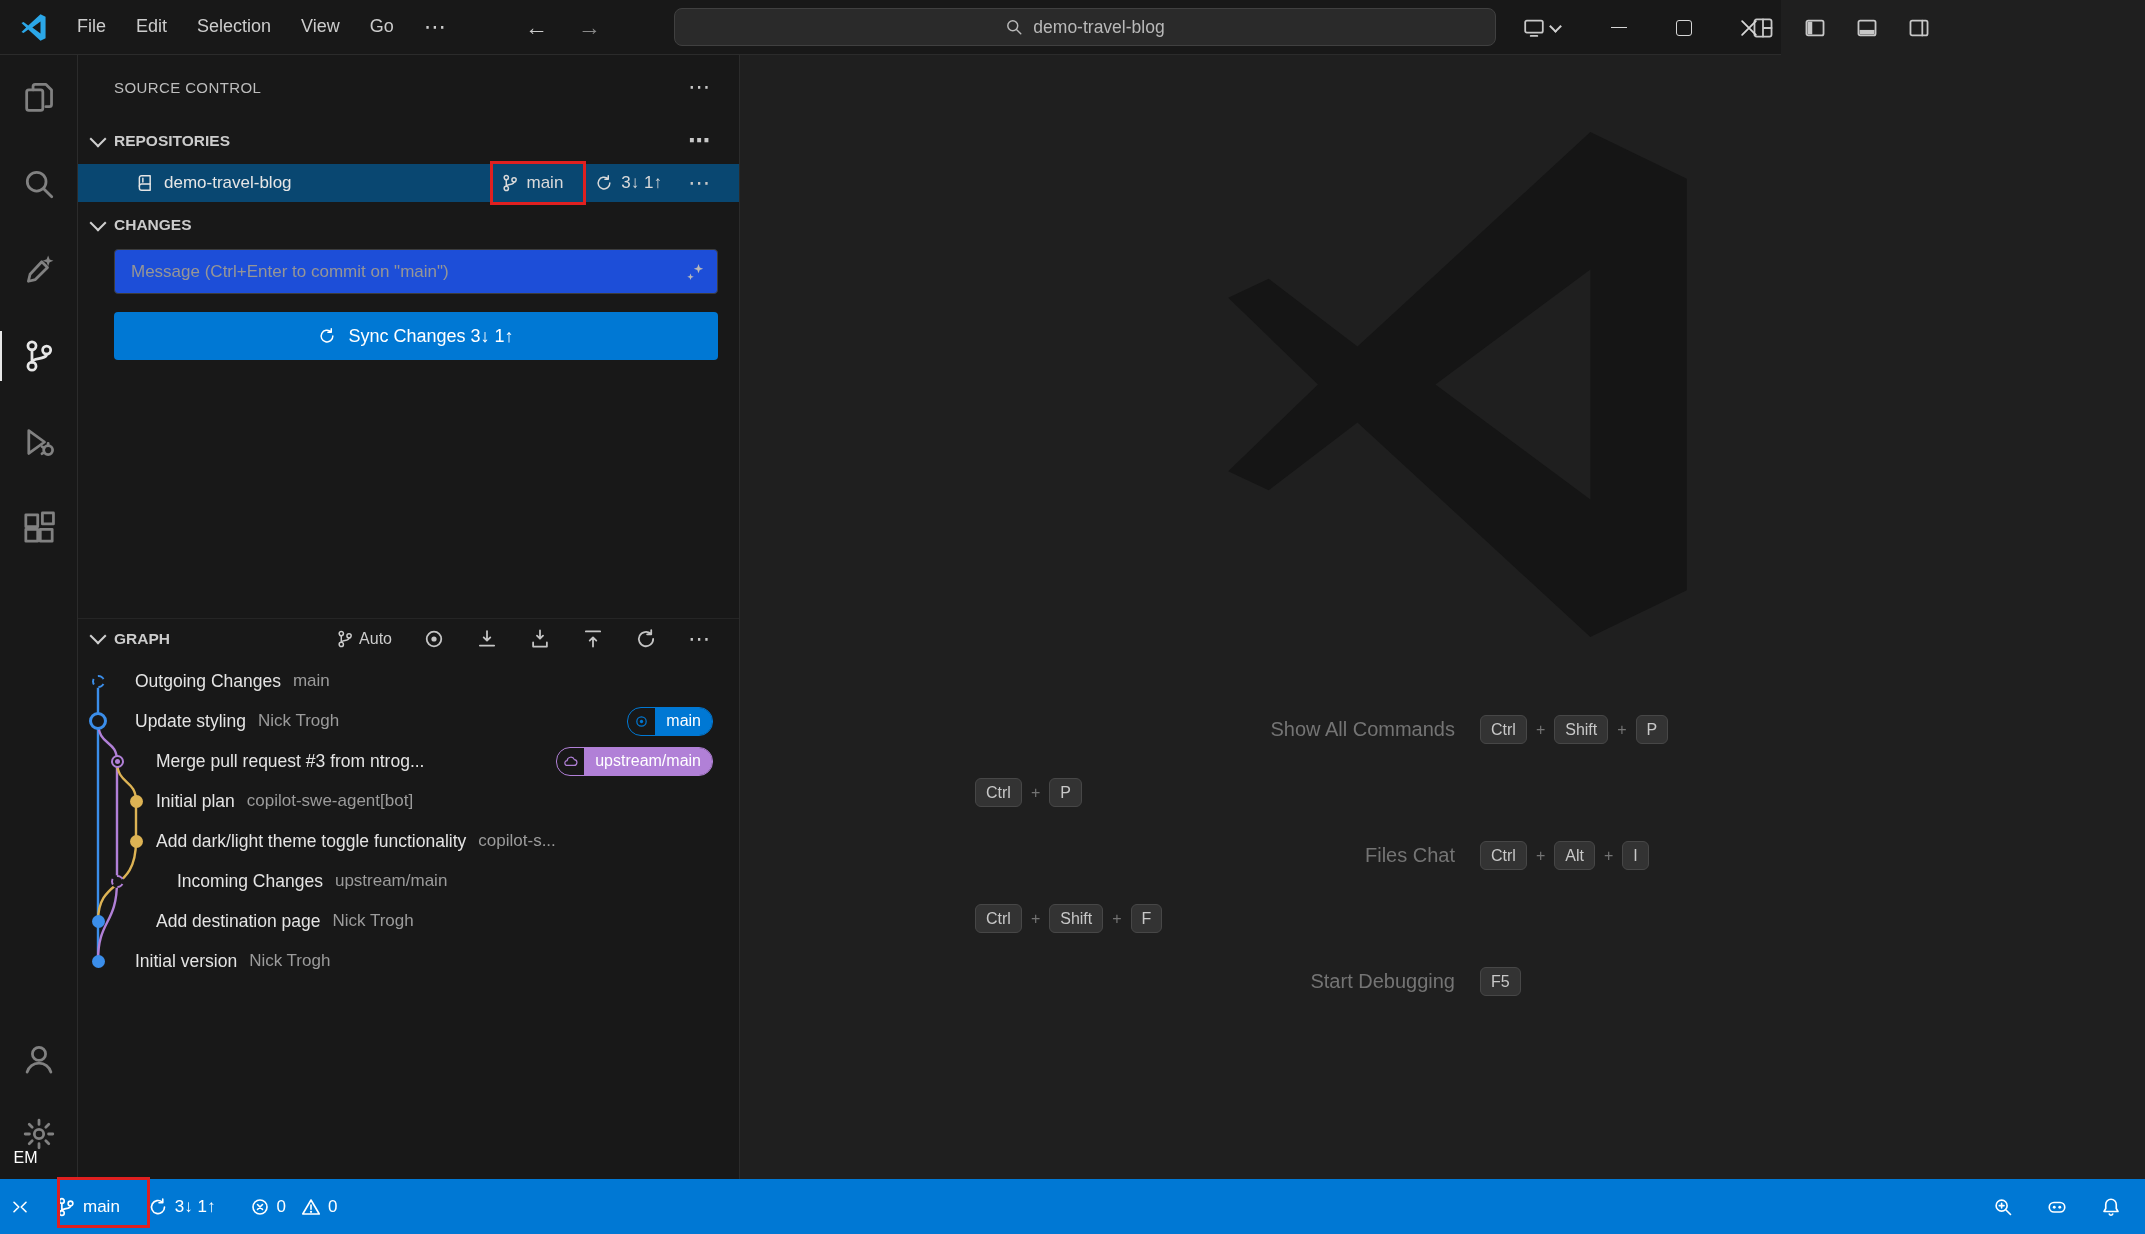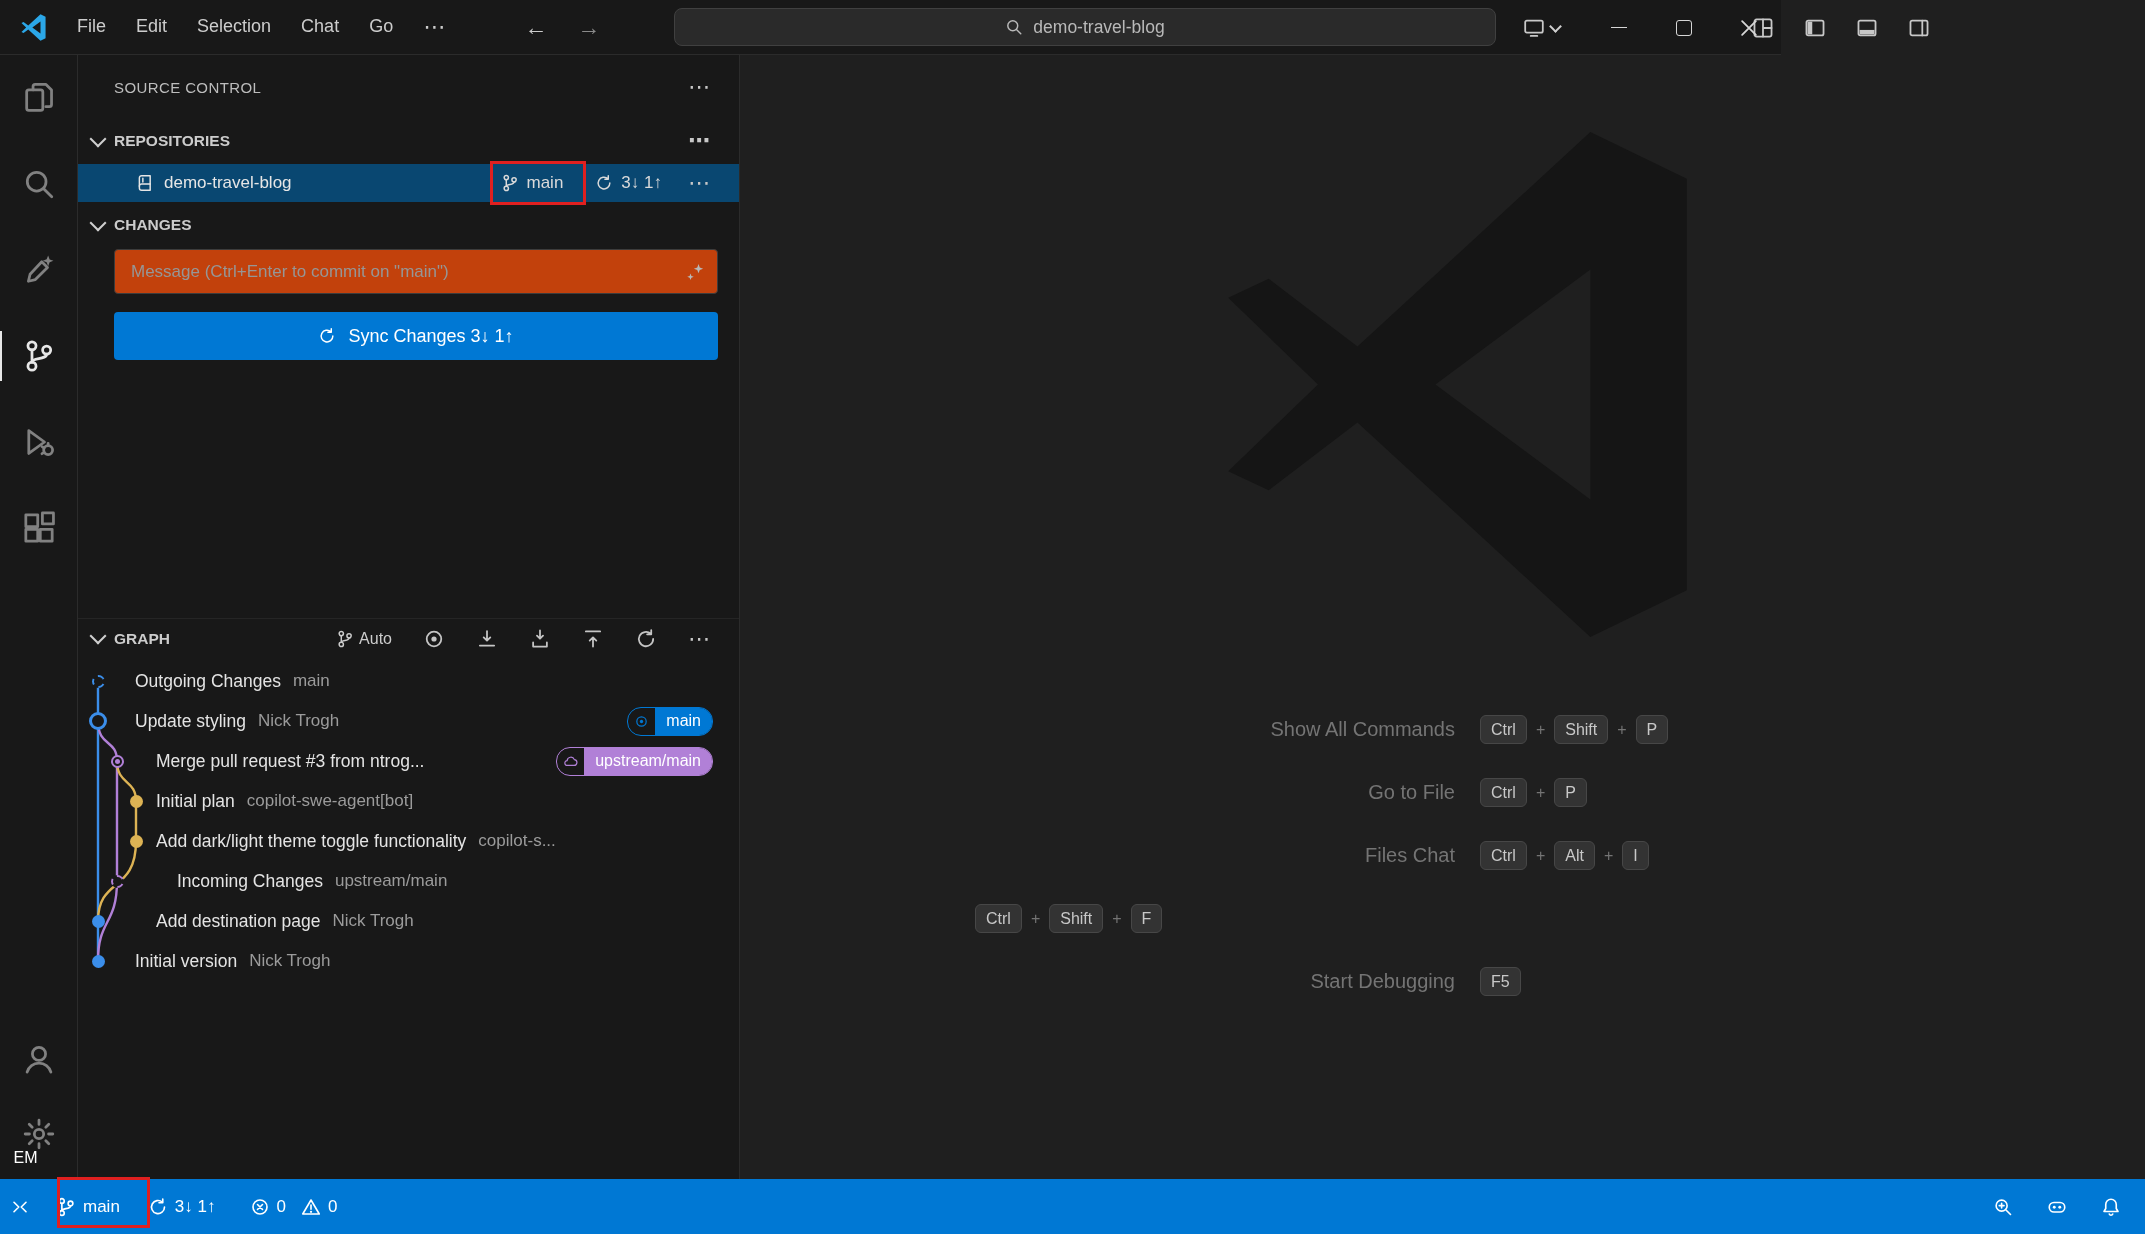--- a/index.html
+++ b/index.html
@@ -50,21 +50,21 @@
   .sc-title{position:absolute;left:0;right:0;top:10px;height:44px;display:flex;align-items:center;
             padding:0 28px 0 36px;font-size:15px;color:#bdbdbd;letter-spacing:.4px;box-sizing:border-box}
   .sec-head{position:absolute;left:0;right:0;height:40px;display:flex;align-items:center;gap:10px;
             padding:0 28px 0 14px;font-size:15.5px;font-weight:700;color:#cccccc;box-sizing:border-box}
   .spacer{flex:1}
   .repo-row{position:absolute;left:0;right:0;top:109px;height:38px;background:var(--selection_bg,#094771);
             display:flex;align-items:center;gap:10px;padding:0 28px 0 58px;font-size:17px;color:#e6e6e6;box-sizing:border-box}
   .repo-branch{display:flex;align-items:center;gap:8px;margin-left:auto;color:#dadada}
   .repo-sync{display:flex;align-items:center;gap:8px;margin-left:22px;color:#dadada}
   .repo-more{margin-left:16px}
-  .msg-input{position:absolute;left:36px;top:194px;width:604px;height:45px;background:#c2410c;border:1px solid #3c3c3c;
+  .msg-input{position:absolute;left:36px;top:194px;width:604px;height:45px;background:#1d4ed8;border:1px solid #3c3c3c;
              border-radius:4px;display:flex;align-items:center;padding:0 12px 0 14px;box-sizing:border-box}
   .msg-input input{flex:1;background:transparent;border:none;outline:none;color:#e0e0e0;font-size:17px;
                    font-family:inherit}
   .msg-input input::placeholder{color:#969696}
   .sync-btn{position:absolute;left:36px;top:257px;width:604px;height:48px;background:var(--accent,#0078d4);
             border:none;border-radius:4px;color:#ffffff;display:flex;align-items:center;justify-content:center;
             gap:12px;font-size:18px;font-family:inherit;cursor:pointer}
   .graph-head{top:563px;border-top:1px solid #252525}
   .graph-tools{display:flex;align-items:center;gap:31px;margin-left:auto;color:#c5c5c5;font-weight:400}
   .auto-tool{display:flex;align-items:center;gap:5px;font-size:16px;color:#cccccc}
@@ -126,21 +126,21 @@
 <div class="app">
 
   <div class="titlebar">
     <svg class="logo" viewBox="0 0 100 100">
       <path fill-rule="evenodd" d="M75.9 0.8 30.5 42.6 13.2 29.4 5.3 33.1 22.8 50 5.3 66.9 13.2 70.6 30.5 57.4 75.9 99.2 94.7 90.1 V9.9 Z M75.9 27.6 V72.4 L45.7 50 Z"></path>
     </svg>
     <div class="menu">
       <span class="menu-item">File</span>
       <span class="menu-item">Edit</span>
       <span class="menu-item">Selection</span>
-      <span class="menu-item">Chat</span>
+      <span class="menu-item">View</span>
       <span class="menu-item">Go</span>
       <span class="menu-item more">⋯</span>
     </div>
     <div class="nav">
       <span class="nav-back">←</span>
       <span class="nav-fwd">→</span>
     </div>
     <div class="cmd-center">
       <svg class="ic ic18" viewBox="0 0 16 16">
         <circle cx="6.9" cy="6.9" r="4.4"></circle>
@@ -427,21 +427,20 @@
         <span class="sc-label">Show All Commands</span>
         <span class="sc-keys">
           <kbd class="key">Ctrl</kbd>
           <span class="plus">+</span>
           <kbd class="key">Shift</kbd>
           <span class="plus">+</span>
           <kbd class="key">P</kbd>
         </span>
       </div>
       <div class="sc-row">
-        <span class="sc-label">Go to File</span>
         <span class="sc-keys">
           <kbd class="key">Ctrl</kbd>
           <span class="plus">+</span>
           <kbd class="key">P</kbd>
         </span>
       </div>
       <div class="sc-row">
         <span class="sc-label">Files Chat</span>
         <span class="sc-keys">
           <kbd class="key">Ctrl</kbd>

